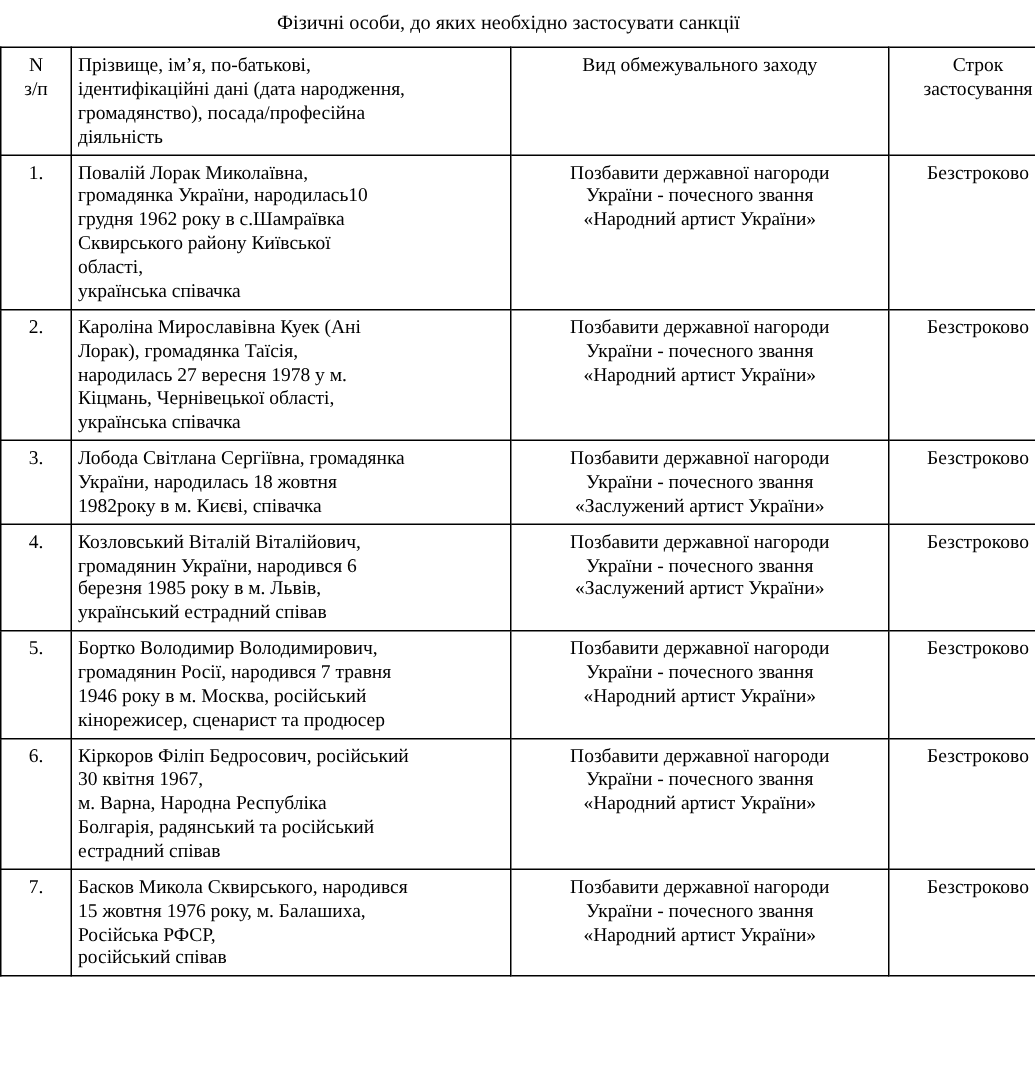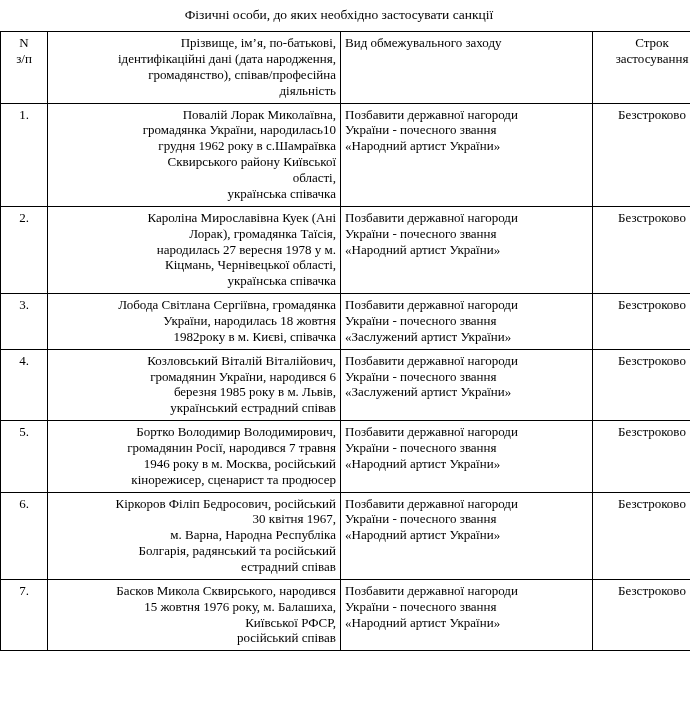--- a/index.html
+++ b/index.html
@@ -39,25 +39,25 @@
     line-height: 1.22;
     padding: 3px 4px 4px 4px;
     font-weight: normal;
   }
   th.h-num, td.c-num {
     width: 38px;
     text-align: center;
   }
   th.h-person, td.c-person {
     width: 284px;
-    text-align: right;
+    text-align: left;
   }
   th.h-measure, td.c-measure {
     width: 243px;
-    text-align: left;
+    text-align: center;
   }
   th.h-term, td.c-term {
     width: 110px;
     text-align: center;
   }
   thead td, thead th {
     text-align: center;
     padding-top: 4px;
     padding-bottom: 5px;
   }
@@ -74,21 +74,21 @@
   <table class="sanctions">
     <thead>
       <tr>
         <th class="h-num">
           <span class="hdr-line">N</span>
           <span class="hdr-line">з/п</span>
         </th>
         <th class="h-person">
           <span class="hdr-line">Прізвище, ім’я, по-батькові,</span>
           <span class="hdr-line">ідентифікаційні дані (дата народження,</span>
-          <span class="hdr-line">громадянство), співав/професійна</span>
+          <span class="hdr-line">громадянство), посада/професійна</span>
           <span class="hdr-line">діяльність</span>
         </th>
         <th class="h-measure">
           <span class="hdr-line">Вид обмежувального заходу</span>
         </th>
         <th class="h-term">
           <span class="hdr-line">Строк</span>
           <span class="hdr-line">застосування</span>
         </th>
       </tr>
@@ -192,21 +192,21 @@
           <span class="cell-line">«Народний артист України»</span>
         </td>
         <td class="c-term">Безстроково</td>
       </tr>
 
       <tr>
         <td class="c-num">7.</td>
         <td class="c-person">
           <span class="cell-line">Басков Микола Сквирського, народився</span>
           <span class="cell-line">15 жовтня 1976 року, м. Балашиха,</span>
-          <span class="cell-line">Київської РФСР,</span>
+          <span class="cell-line">Російська РФСР,</span>
           <span class="cell-line">російський співав</span>
         </td>
         <td class="c-measure">
           <span class="cell-line">Позбавити державної нагороди</span>
           <span class="cell-line">України - почесного звання</span>
           <span class="cell-line">«Народний артист України»</span>
         </td>
         <td class="c-term">Безстроково</td>
       </tr>
 

